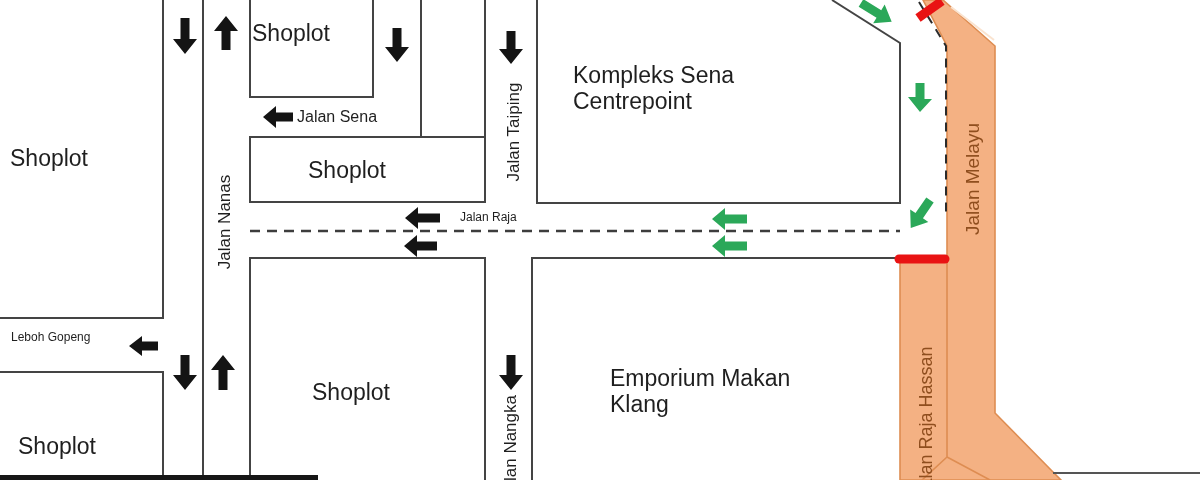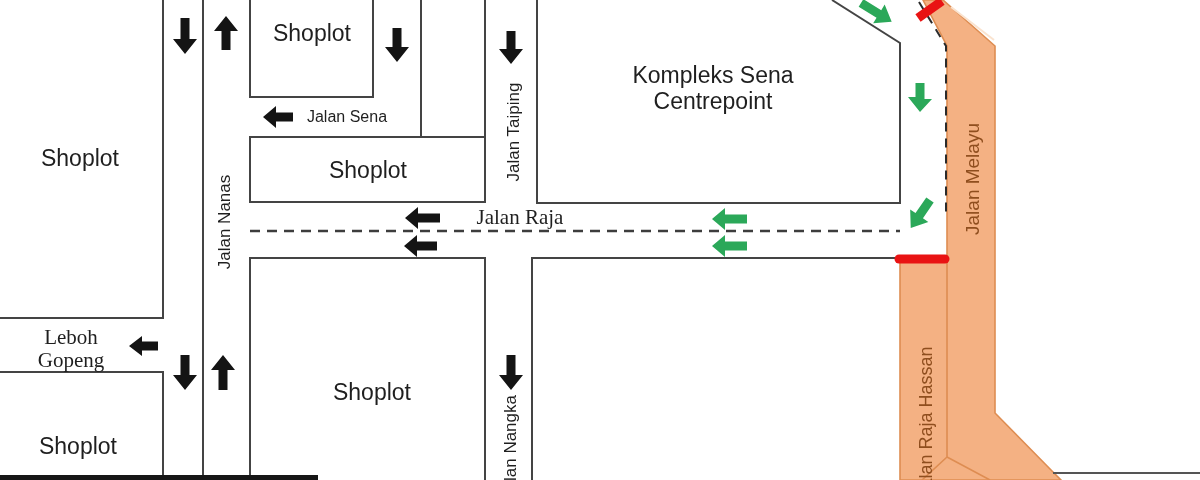--- a/index.html
+++ b/index.html
@@ -11,25 +11,25 @@
     --brown:#8F4E1E;
     --ink:#1f1f1f;
   }
   html,body{margin:0;padding:0;background:#fff;}
   #canvas{
     position:relative;width:1200px;height:480px;overflow:hidden;background:#ffffff;
     font-family:"Liberation Sans", sans-serif;color:var(--ink);
   }
   #canvas svg{position:absolute;left:0;top:0;}
   .lbl{
-    position:absolute;text-align:center;font-size:23px;line-height:26px;
+    position:absolute;text-align:left;font-size:23px;line-height:26px;
     color:var(--ink);white-space:pre-line;
   }
   .lbl.small{font-size:16px;line-height:21px;}
-  .lbl.mid{font-size:21px;line-height:23px;font-family:Liberation Serif, serif;}
+  .lbl.mid{font-size:12px;line-height:23px;}
   .vlabel{
     position:absolute;font-size:17px;white-space:nowrap;color:var(--ink);
     transform:translate(-50%,-50%) rotate(-90deg);
   }
   .vlabel.orange-road{color:var(--brown);}
 </style>
 </head>
 <body>
 
 <div id="canvas">
@@ -89,20 +89,21 @@
       <path d="M712,246 L725,235 L725,241.5 L747,241.5 L747,250.5 L725,250.5 L725,257 Z"></path>
     </g>
   </svg>
 
   <div class="lbl" style="left:10px;top:145px;width:140px">Shoplot</div>
   <div class="lbl" style="left:252px;top:20px;width:120px">Shoplot</div>
   <div class="lbl" style="left:308px;top:157px;width:120px">Shoplot</div>
   <div class="lbl" style="left:18px;top:433px;width:120px">Shoplot</div>
   <div class="lbl" style="left:312px;top:379px;width:120px">Shoplot</div>
   <div class="lbl" style="left:573px;top:62px;width:280px">Kompleks Sena Centrepoint</div>
+  <div class="lbl" style="left:610px;top:365px;width:240px">Emporium Makan Klang</div>
 
   <div class="lbl small" style="left:297px;top:106px;width:100px">Jalan Sena</div>
   <div class="lbl mid" style="left:11px;top:326px;width:120px">Leboh Gopeng</div>
   <div class="lbl mid" style="left:460px;top:206px;width:120px">Jalan Raja</div>
 
   <div class="vlabel" style="left:225px;top:222px">Jalan Nanas</div>
   <div class="vlabel" style="left:514px;top:132px">Jalan Taiping</div>
   <div class="vlabel" style="left:511px;top:447px">Jalan Nangka</div>
   <div class="vlabel orange-road" style="left:973px;top:179px;font-size:19px">Jalan Melayu</div>
   <div class="vlabel orange-road" style="left:926px;top:422px;font-size:18px">Jalan Raja Hassan</div>

